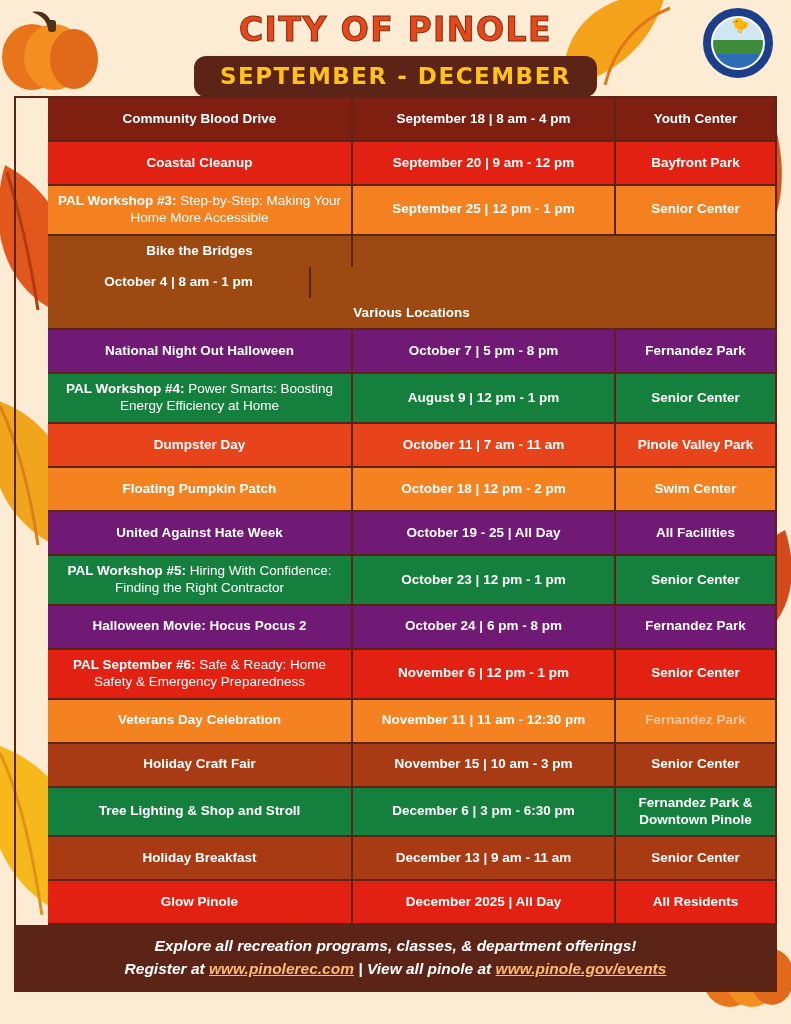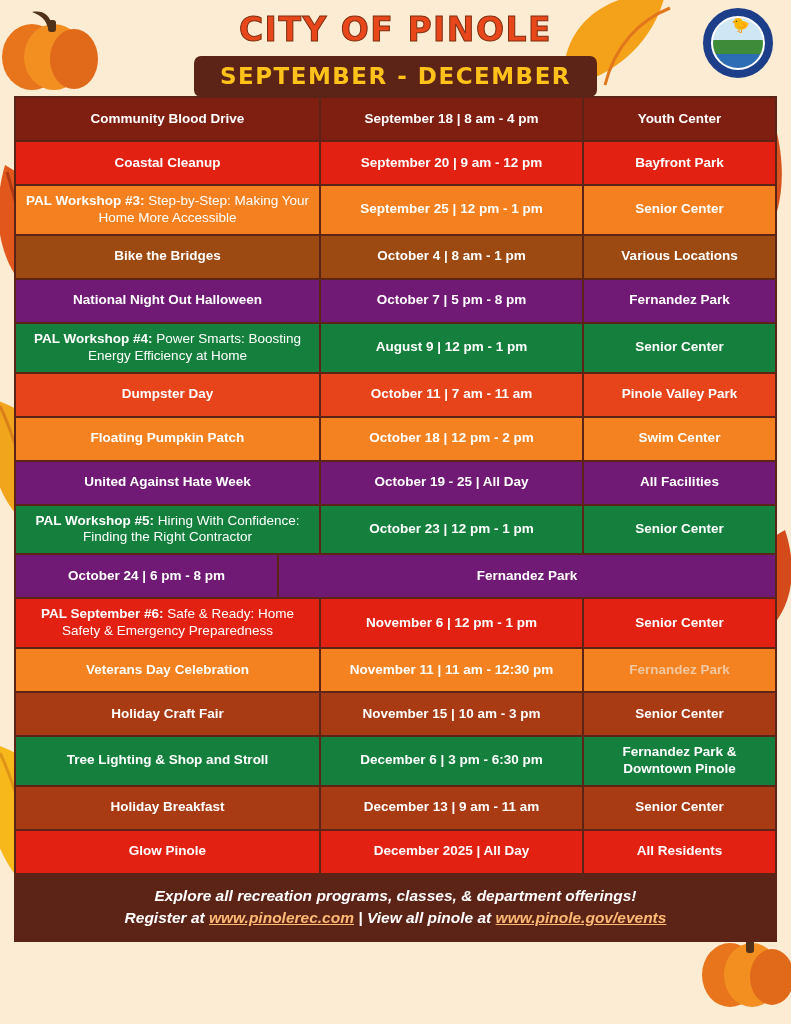--- a/index.html
+++ b/index.html
@@ -34,21 +34,21 @@
     letter-spacing: 1.5px;
     color: #E8471B;
     -webkit-text-stroke: 1px #7B2E10;
     font-family: "DejaVu Sans", sans-serif;
   }
   .subtitle-wrap {
     display: inline-block;
     margin-top: 7px;
     background: #5C2317;
     padding: 7px 26px 8px 26px;
-    border-radius: 7px;
+    border-radius: 12px;
   }
   .subtitle {
     font-size: 23px;
     font-weight: bold;
     color: #FFC21A;
     letter-spacing: 1.5px;
     font-family: "DejaVu Sans", sans-serif;
   }
 
   
@@ -74,20 +74,21 @@
   .seal-water { position:absolute; left:0; right:0; top:36px; bottom:0; background:#2C6DB5; }
   .seal-bird { position:absolute; left:18px; top:-2px; font-size:15px; color:#2b2b2b; }
 
   
   .table {
     position: relative;
     margin: 0 14px;
     z-index: 4;
     border: 2px solid #5C2317;
     border-bottom: none;
+    padding-left: 32px;
   }
   .row {
     display: flex;
     align-items: stretch;
     border-bottom: 2px solid #5C2317;
     min-height: 44px;
   }
   .cell {
     display: flex;
     align-items: center;
@@ -102,21 +103,21 @@
   .c-event { width: 305px; border-right: 2px solid #5C2317; }
   .c-date  { width: 263px; border-right: 2px solid #5C2317; }
   .c-loc   { flex: 1; }
 
   .sub { font-weight: normal; }
 
   
   .bg-darkred  { background: #7E1F12; }
   .bg-red      { background: #E32112; }
   .bg-orange   { background: #F4801F; }
-  .bg-brown    { background: #9C4A12; }
+  .bg-brown    { background: #9C4A12; flex-direction: column; }
   .bg-maroon   { background: #701a75; }
   .bg-deepred  { background: #15803d; }
   .bg-vermil   { background: #E8441B; }
   .bg-amber    { background: #F58220; }
   .bg-rust     { background: #A83A14; }
 
   .loc-muted { color: #F0C7A0; font-weight: bold; }
 
   
   .footer {
@@ -268,20 +269,23 @@
         <div class="cell c-loc">All Facilities</div>
       </div>
       <div class="row bg-deepred">
         <div class="cell c-event">
           <div><span>PAL Workshop #5:</span><span class="sub"> Hiring With Confidence: Finding the Right Contractor</span></div>
         </div>
         <div class="cell c-date">October 23 | 12 pm - 1 pm</div>
         <div class="cell c-loc">Senior Center</div>
       </div>
       <div class="row bg-maroon">
+        <div class="cell c-event">
+          <div><span>Halloween Movie: Hocus Pocus 2</span></div>
+        </div>
         <div class="cell c-date">October 24 | 6 pm - 8 pm</div>
         <div class="cell c-loc">Fernandez Park</div>
       </div>
       <div class="row bg-red">
         <div class="cell c-event">
           <div><span>PAL September #6:</span><span class="sub"> Safe &amp; Ready: Home Safety &amp; Emergency Preparedness</span></div>
         </div>
         <div class="cell c-date">November 6 | 12 pm - 1 pm</div>
         <div class="cell c-loc">Senior Center</div>
       </div>

